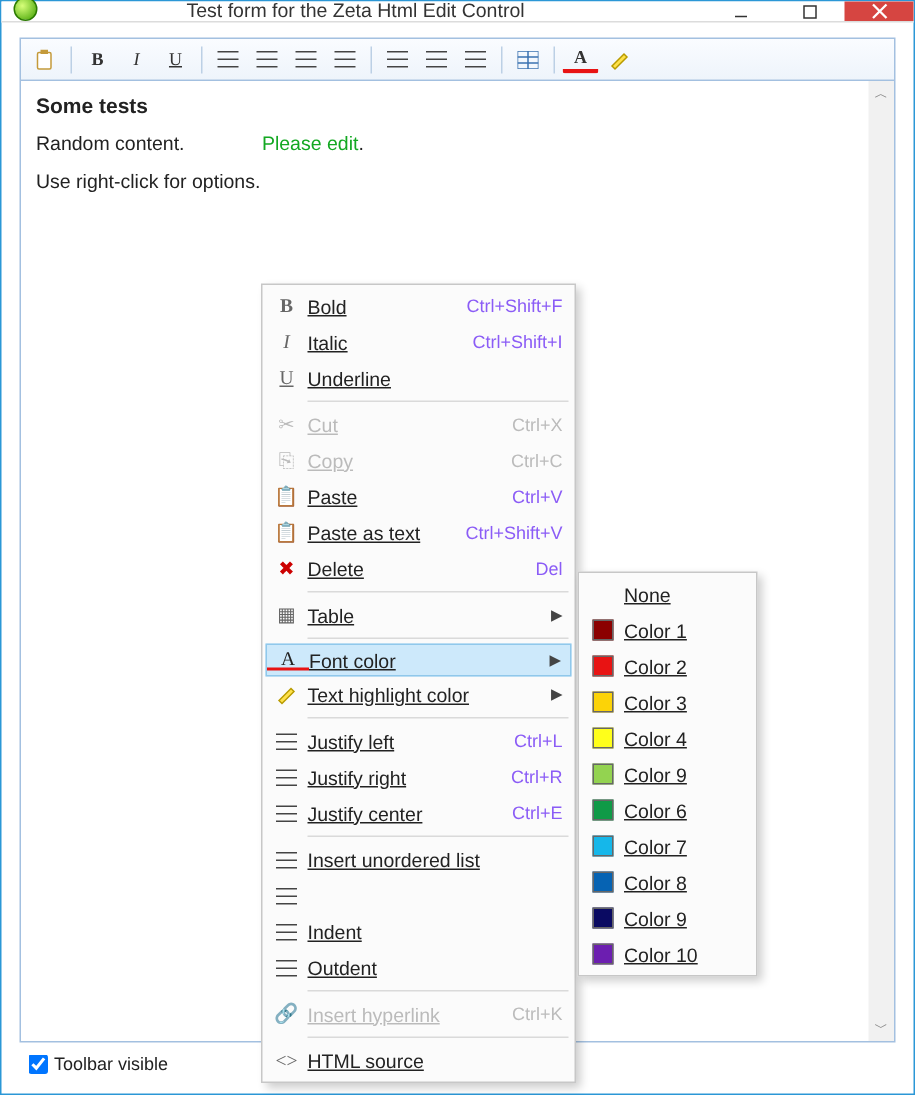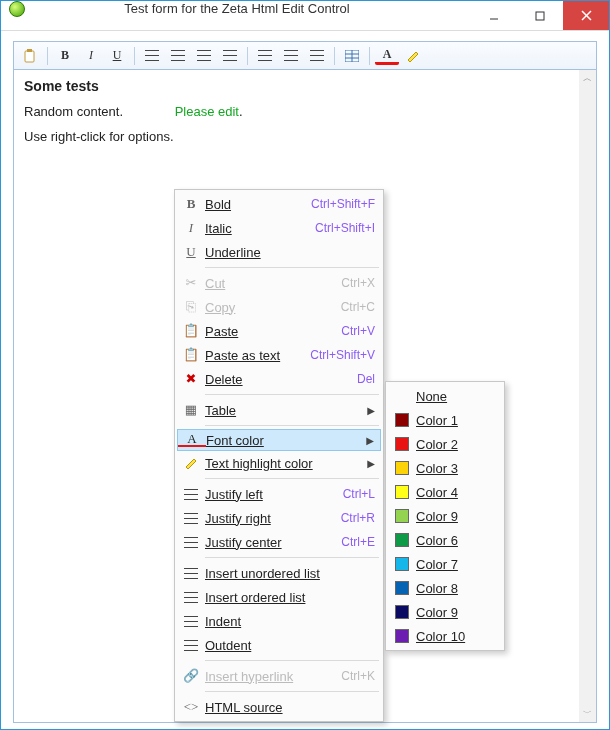--- a/index.html
+++ b/index.html
@@ -12,24 +12,24 @@
   .window {
     width: 610px;
     height: 730px;
     border: 1px solid #2b97d6;
     position: relative;
     background: #fff;
     display: flex;
     flex-direction: column;
   }
   .titlebar {
-    height: 30px;
+    height: 14px;
     background: #fff;
     display: flex;
-    align-items: flex-start;
+    align-items: flex-end;
     border-bottom: 1px solid #dcdcdc;
   }
   .titlebar .appicon {
     width: 16px; height: 16px;
     margin: 0 8px;
     border-radius: 50%;
     background: radial-gradient(circle at 35% 35%, #d7ff7a, #3fa000);
     border: 1px solid #2b7a00;
   }
   .titlebar .title {
@@ -257,20 +257,24 @@
         </p>
         <p>Use right-click for options.</p>
 
         <div class="scrolltrack">
           <div class="scrollarrow">︿</div>
           <div class="scrollarrow">﹀</div>
         </div>
       </div>
     </div>
 
+    <div class="footer">
+      <input type="checkbox" checked="" style="">
+      <span>Toolbar visible</span>
+    </div>
   </div>
 
   <div class="ctxmenu main">
     <div class="item">
       <div class="ico">
           <b>B</b>
         </div>
       <div class="lbl">Bold</div>
       <div class="sc">Ctrl+Shift+F</div>
     </div>
@@ -370,21 +374,20 @@
           </span>
         </div>
       <div class="lbl">Insert unordered list</div>
     </div>
     <div class="item">
       <div class="ico">
           <span class="just-lines">
             <span></span>
           </span>
         </div>
-      <div class="lbl">Insert ordered list</div>
     </div>
     <div class="item">
       <div class="ico">
           <span class="just-lines">
             <span></span>
           </span>
         </div>
       <div class="lbl">Indent</div>
     </div>
     <div class="item">

